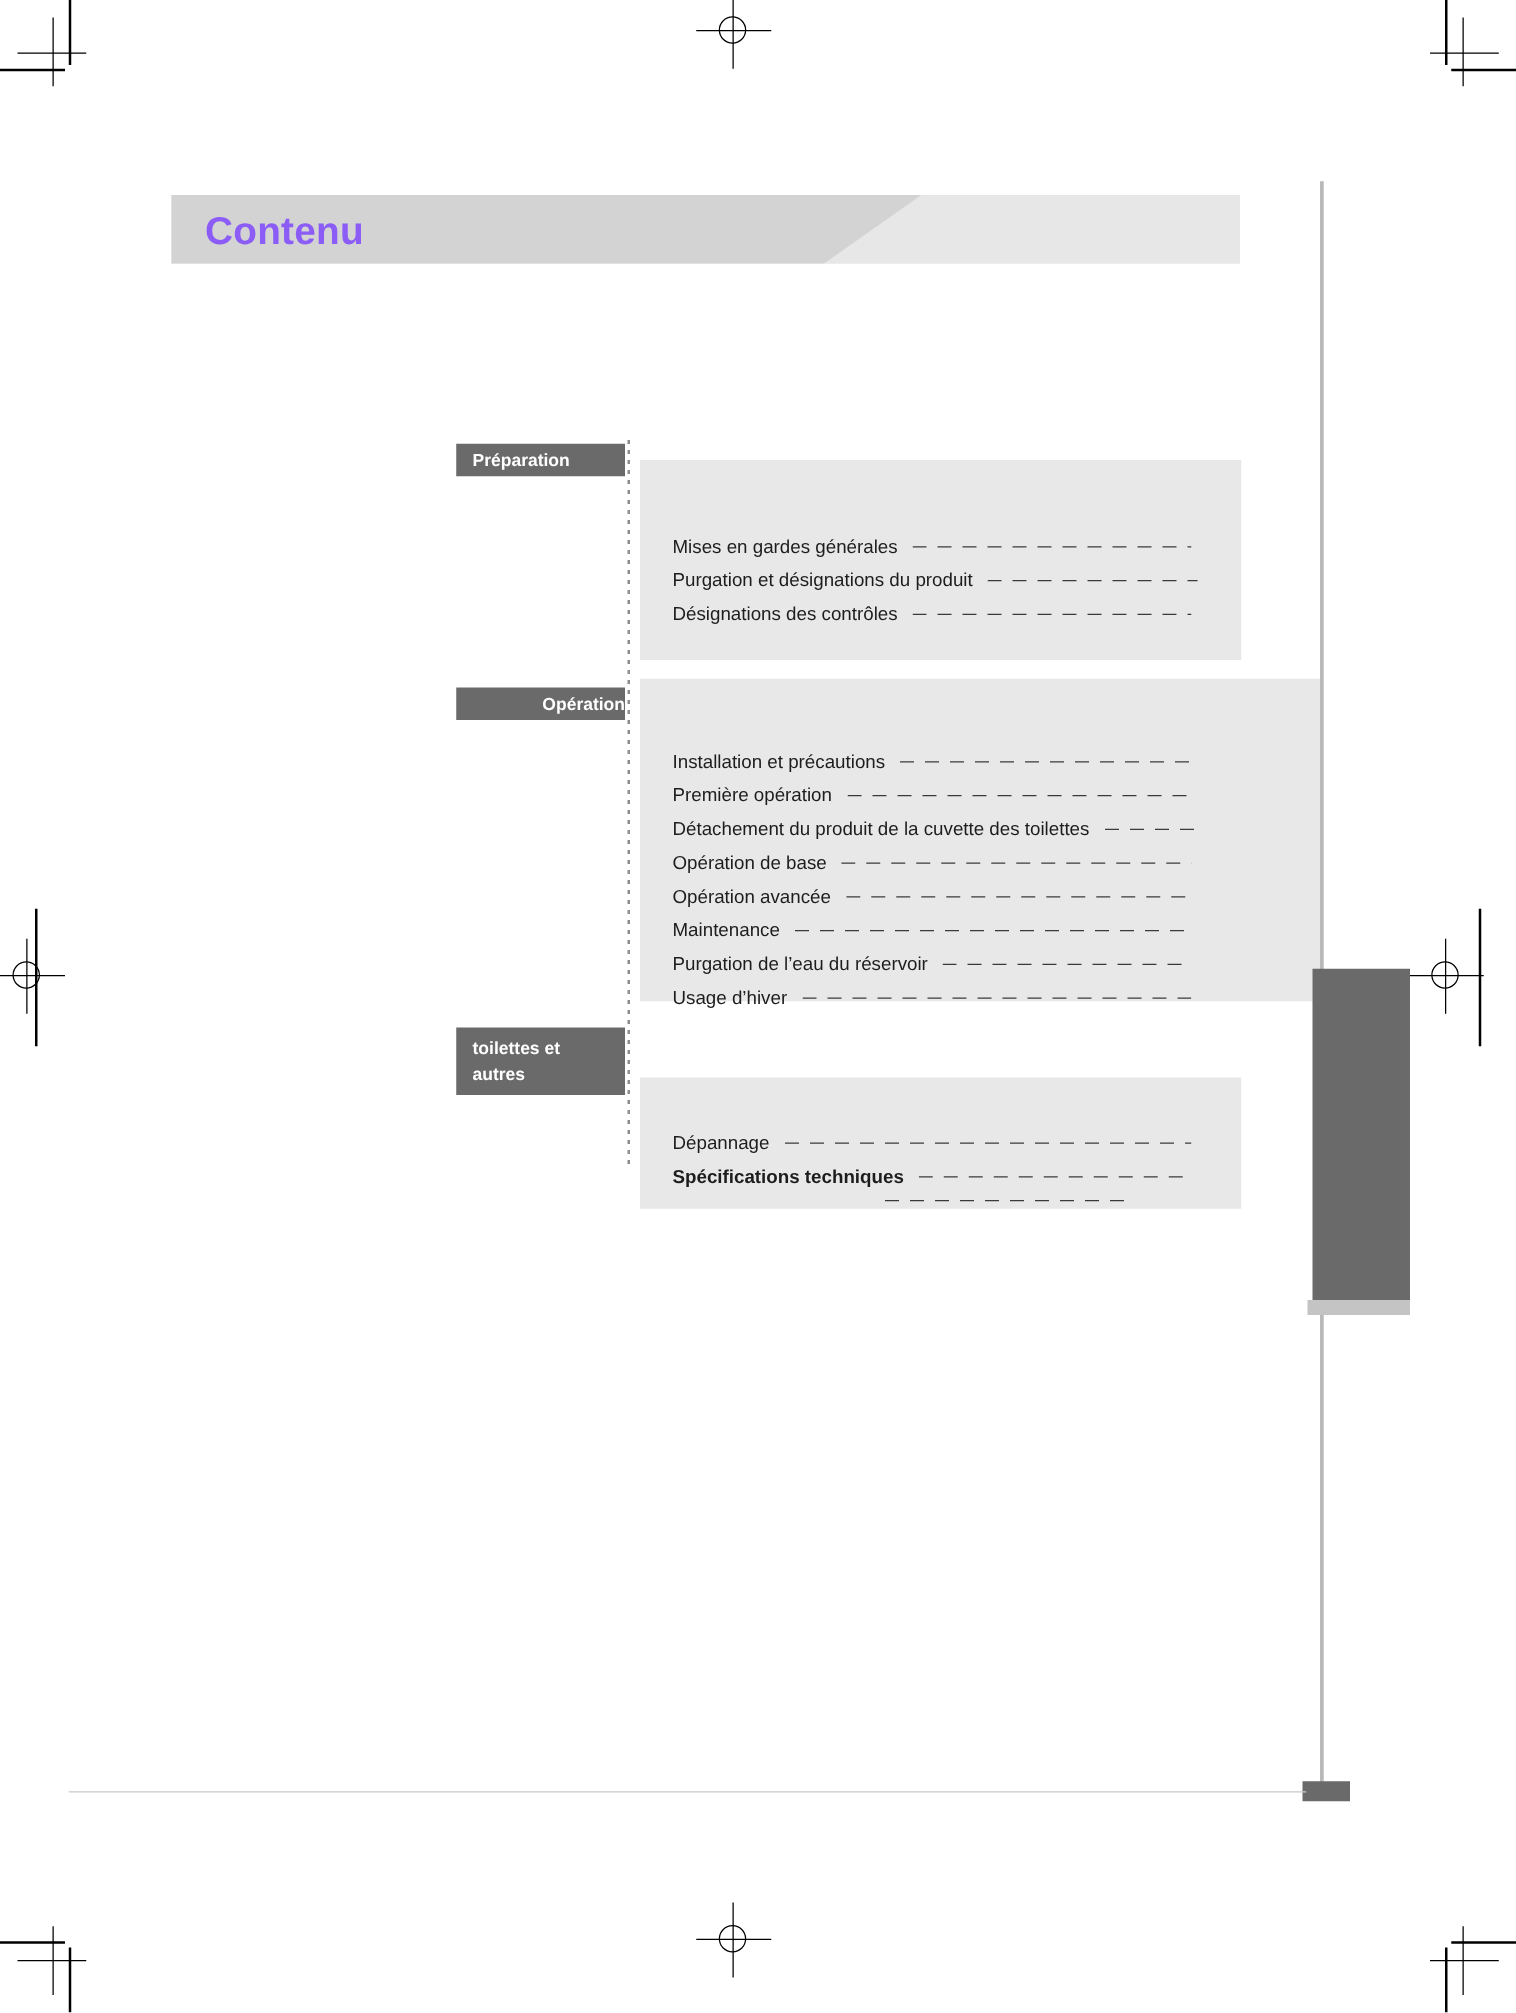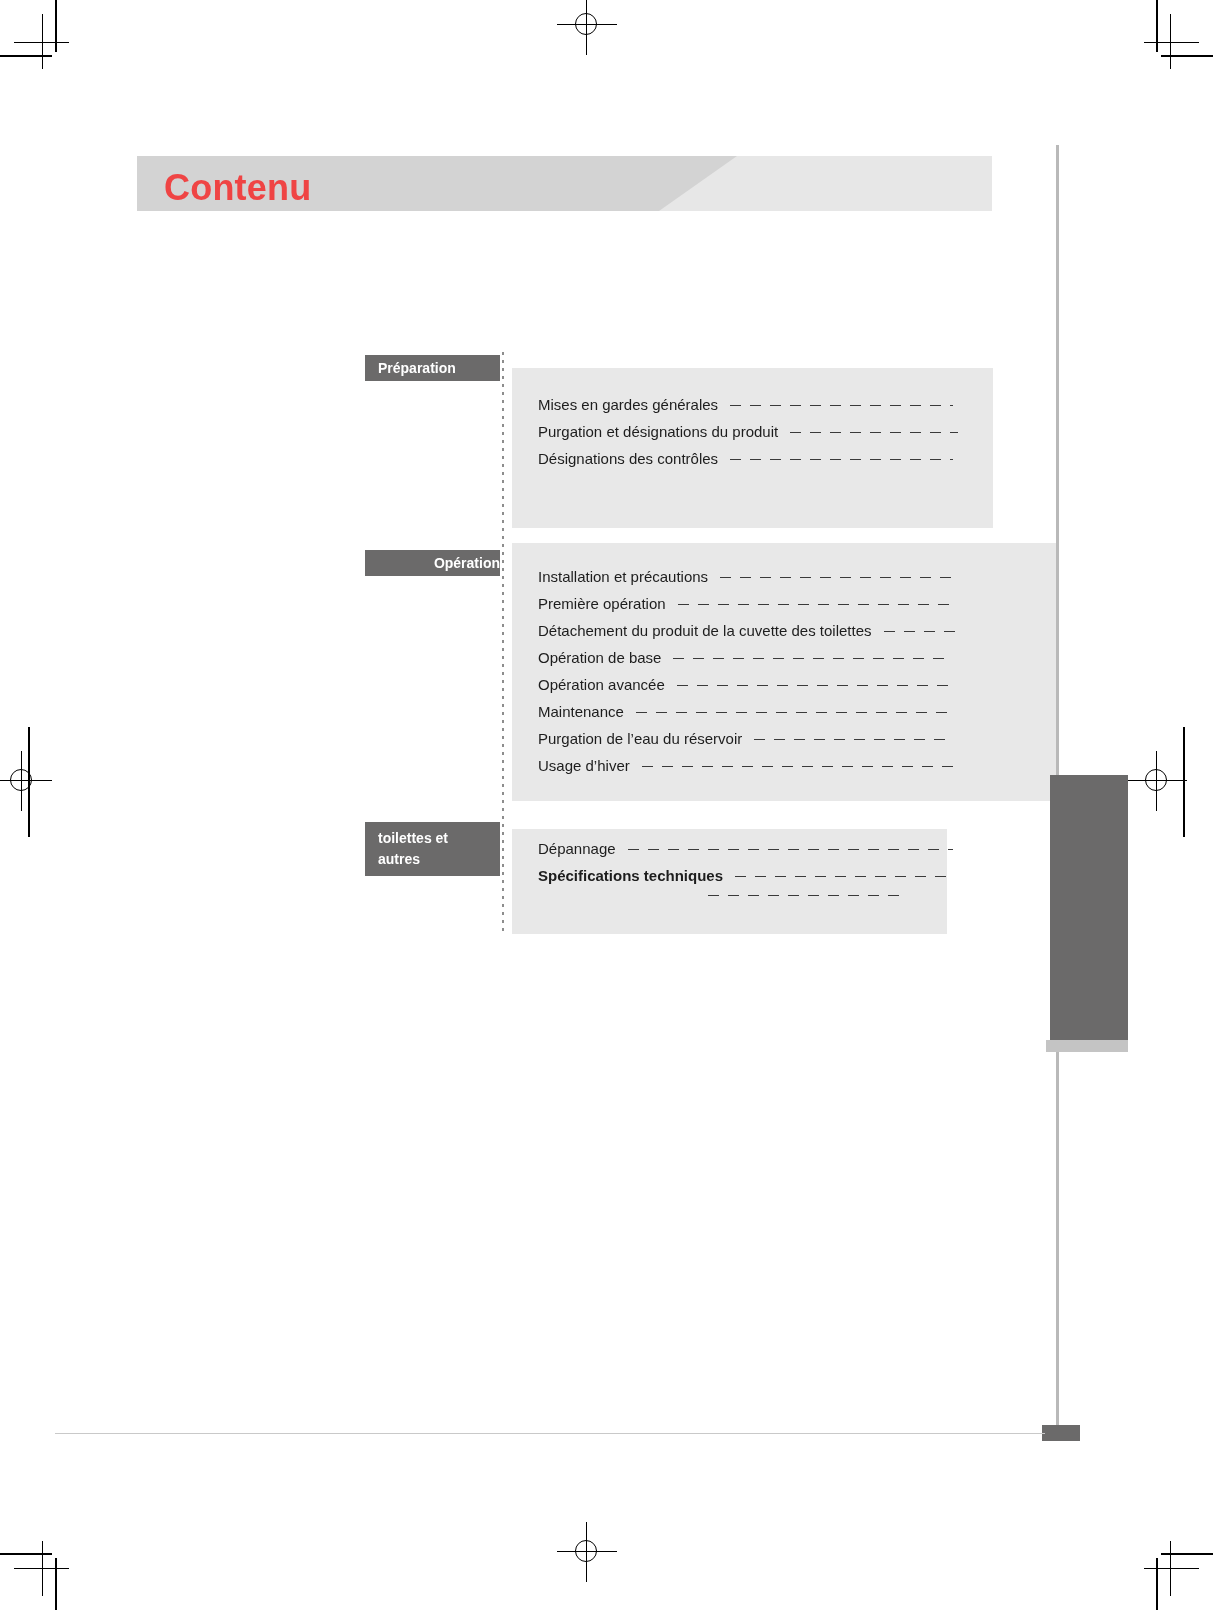--- a/index.html
+++ b/index.html
@@ -70,23 +70,23 @@
     position: absolute;
     left: 0; top: 0;
     width: 600px; height: 55px;
     background: #d3d3d3;
     clip-path: polygon(0 0, 100% 0, 87% 100%, 0 100%);
   }
   .header-title {
     position: absolute;
     left: 27px;
     top: 11px;
-    font-size: 36px;
+    font-size: 31px;
     font-weight: bold;
-    color: #ef4444;
+    color: #8b5cf6;
     letter-spacing: 0.2px;
   }
 
   
   .spine {
     position: absolute;
     left: 502px;
     top: 352px;
     width: 2px;
     height: 582px;
@@ -122,20 +122,21 @@
   .toc-row {
     position: absolute;
     left: 26px;
     display: flex;
     align-items: baseline;
     white-space: nowrap;
   }
   .toc-label {
     font-size: 15px;
     color: #1d1d1d;
+    margin-top: 33px;
   }
   .toc-leader {
     flex: 1;
     margin-left: 12px;
     height: 1px;
     position: relative;
     top: -4px;
     background-image: linear-gradient(to right, #3a3a3a 0px, #3a3a3a 11px, transparent 11px, transparent 20px);
     background-size: 20px 2px;
     background-repeat: repeat-x;
@@ -293,21 +294,21 @@
   <div class="toc-row" style="top:214px; width:415px;">
     <span class="toc-label">Usage d’hiver</span>
     <span class="toc-leader"></span>
   </div>
 </div>
 
 <div class="tab two-line" style="top:822px;">
   <div>toilettes et</div>
   <div>autres</div>
 </div>
-<div class="panel" style="top:829px; width:435px; height:105px;">
+<div class="panel" style="top:862px; width:481px; height:105px;">
   <div class="toc-row" style="top:11px; width:415px;">
     <span class="toc-label">Dépannage</span>
     <span class="toc-leader"></span>
   </div>
   <div class="toc-row" style="top:38px; width:415px;font-weight:bold;">
     <span class="toc-label">Spécifications techniques</span>
     <span class="toc-leader"></span>
   </div>
   <div class="toc-row" style="top:70px; left:196px; width:200px;">
     <span class="toc-label"></span>

